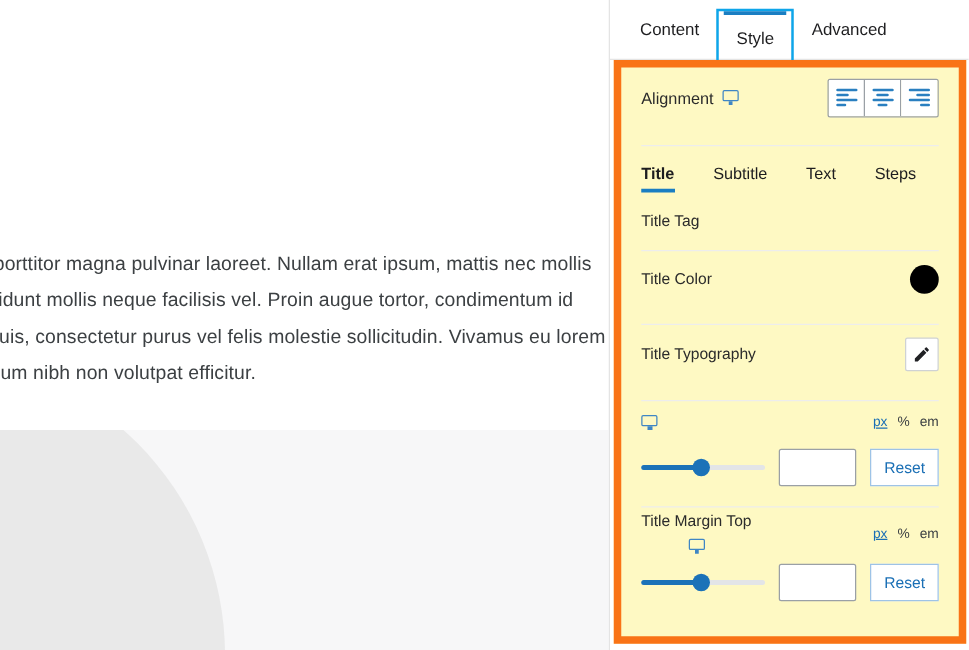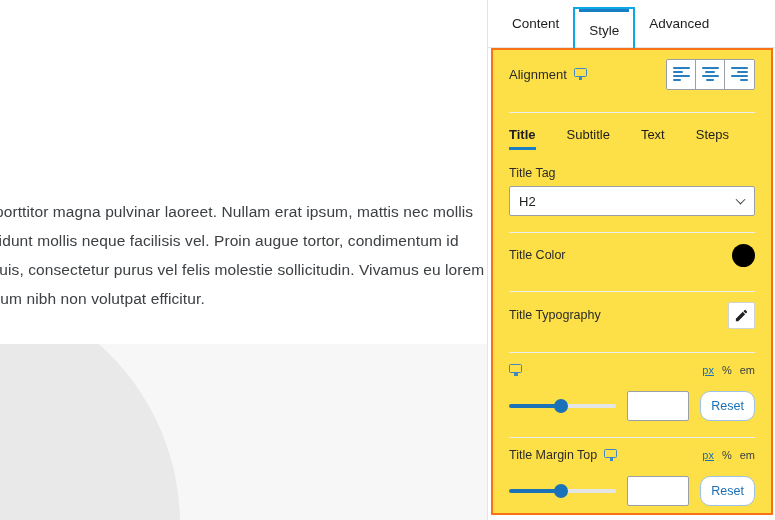--- a/index.html
+++ b/index.html
@@ -60,22 +60,22 @@
   }
   .tab.active::before {
     content: ""; position: absolute; left: 6px; right: 6px; top: -1px;
     height: 3px; background: #1a7ec2;
   }
   .tab.highlight.active::before { top: 0px; left: 4px; right: 4px; }
 
   
   .panel {
     position: absolute; left: 3px; top: 48px; width: 282px; height: 467px;
-    border: 2px solid #f97316;
-    background: #fde047;
+    border: 6px solid #f97316;
+    background: #fef9c3;
     overflow: hidden;
   }
   .panel-inner { padding: 0 16px; }
 
   .row {
     display: flex; align-items: center; justify-content: space-between;
     min-height: 40px;
   }
   .label {
     font-size: 13px; color: #2b2b2b; display: flex; align-items: center; gap: 7px;
@@ -163,21 +163,21 @@
   .track .thumb {
     position: absolute; top: 50%; width: 14px; height: 14px; border-radius: 50%;
     background: #1b72b8; transform: translate(-50%, -50%);
   }
   .numinput {
     width: 62px; height: 30px; border: 1px solid #9aa0a6; border-radius: 2px;
     background: #fff; font-size: 13px; color: #202124; padding: 0 7px;
     font-family: "Liberation Sans", sans-serif;
   }
   .resetbtn {
-    height: 30px; padding: 0 10px; border: 1px solid #9ec3e6; border-radius: 10px;
+    height: 30px; padding: 0 10px; border: 1px solid #9ec3e6; border-radius: 0;
     background: #fff; color: #1a6fb5; font-size: 12.5px; cursor: pointer;
     font-family: "Liberation Sans", sans-serif;
   }
   .sep { height: 1px; background: #ededed; margin: 14px 0 0; }
   .grp { padding-top: 4px; }
 </style>
 </head>
 <body>
 
 <div id="root">
@@ -252,24 +252,20 @@
           </div>
           <div class="subtab">
             <span>Text</span>
           </div>
           <div class="subtab">
             <span>Steps</span>
           </div>
         </div>
 
         <div class="field-label">Title Tag</div>
-        <div class="select">
-          <span>H2</span>
-          <span class="chev"></span>
-        </div>
 
         <div class="sep" style="margin-top:16px;"></div>
         <div class="row" style="min-height:44px;">
           <span class="label-sm">Title Color</span>
           <span class="swatch"></span>
         </div>
 
         <div class="sep"></div>
         <div class="row" style="min-height:46px;gap:40px;">
           <span class="label-sm">Title Typography</span>
@@ -300,21 +296,21 @@
               <div class="thumb" style="left:48%"></div>
             </div>
             <input class="numinput" type="text" value="" placeholder="" style="">
             <button class="resetbtn">Reset</button>
           </div>
         </div>
 
         <div class="sep" style="margin-top:16px;"></div>
         <div class="grp">
           <div class="row" style="min-height:26px;">
-            <div class="label" style="font-size:12.5px;">
+            <div class="label" style="font-size:12.5px;flex-direction:column;">
               <span>Title Margin Top</span>
               <span class="mon">
                   <i></i>
                 </span>
             </div>
             <div class="units">
               <span class="unit active">px</span>
               <span class="unit">%</span>
               <span class="unit">em</span>
             </div>

